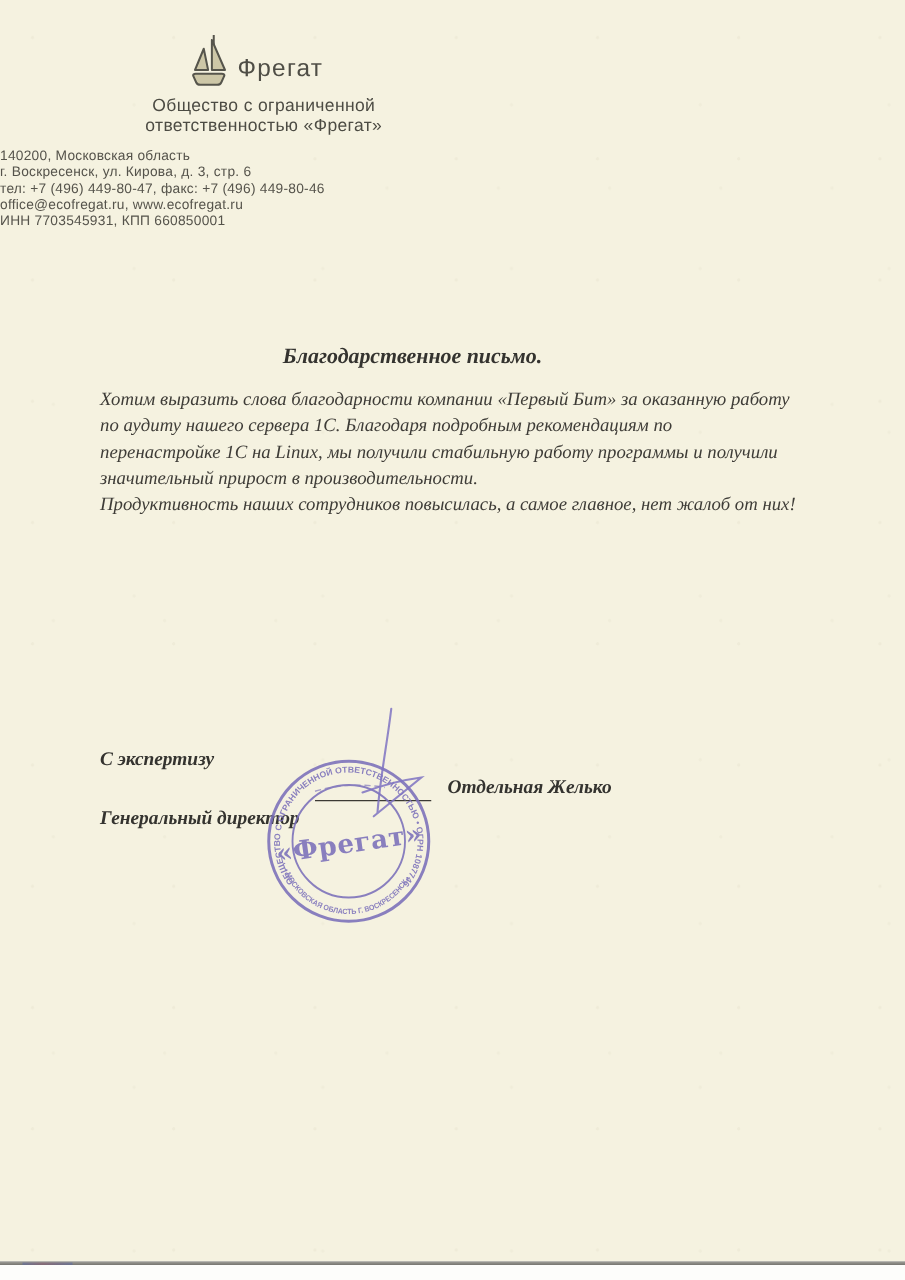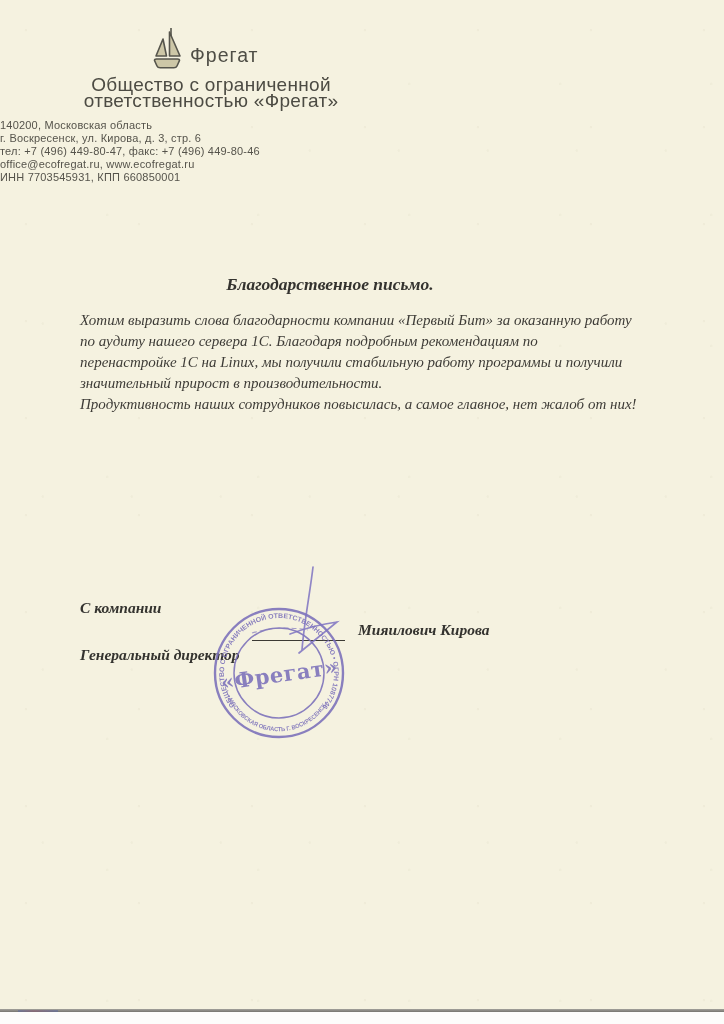--- a/index.html
+++ b/index.html
@@ -15,21 +15,21 @@
     background:linear-gradient(#a3a29c,#76756f);}
   .bottom-strip{position:absolute;left:0;top:1012px;width:724px;height:12px;background:#fdfdfb;}
   .scan-mark{position:absolute;left:18px;top:1010px;width:40px;height:5px;
     background:linear-gradient(90deg,#5c6ba2,#8a5c74 40%,#5c6ba2);opacity:.55;}
 
   
   .logo-icon{position:absolute;left:152px;top:27px;}
   .logo-text{position:absolute;left:190px;top:44px;font-size:19.5px;letter-spacing:1px;
     color:#4f4e46;font-weight:500;}
   .company-name{position:absolute;left:0;top:77px;width:422px;text-align:center;
-    font-size:19px;line-height:15.5px;color:#4c4b43;font-weight:500;letter-spacing:.3px;
+    font-size:14px;line-height:15.5px;color:#4c4b43;font-weight:500;letter-spacing:.3px;
     white-space:pre-line;}
   .address{position:absolute;left:0;top:119px;width:422px;text-align:left;
     font-size:11px;line-height:13px;color:#55534b;letter-spacing:.2px;white-space:pre-line;}
 
   
   .serif{font-family:"Liberation Serif",serif;font-style:italic;}
   .title{position:absolute;left:80px;top:274px;width:500px;text-align:center;
     font-size:17.5px;font-weight:bold;color:#34332f;}
   .para{position:absolute;left:80px;width:580px;margin:0;font-size:15px;line-height:21px;
     color:#3e3c37;white-space:pre-line;}
@@ -68,24 +68,24 @@
 ИНН 7703545931, КПП 660850001</div>
   </div>
 
   <div class="title serif">Благодарственное письмо.</div>
   <p class="para serif p1">Хотим выразить слова благодарности компании «Первый Бит» за оказанную работу
 по аудиту нашего сервера 1С. Благодаря подробным рекомендациям по
 перенастройке 1С на Linux, мы получили стабильную работу программы и получили
 значительный прирост в производительности.
 Продуктивность наших сотрудников повысилась, а самое главное, нет жалоб от них!</p>
 
-  <div class="closing serif">С компании</div>
+  <div class="closing serif">С экспертизу</div>
   <div class="role serif">Генеральный директор</div>
   <div class="sig-line"></div>
-  <div class="director-name serif">Мияилович Кирова</div>
+  <div class="director-name serif">Отдельная Желько</div>
 
   <svg class="stamp" viewBox="0 0 134 134">
     <g fill="none" stroke="#7b70ba">
       <circle cx="67" cy="67" r="64" stroke-width="2.4"></circle>
       <circle cx="67" cy="67" r="45" stroke-width="1.5"></circle>
       <path d="M40,27 Q67,19 96,24" stroke-width="1.1" stroke-dasharray="5 3" opacity=".75"></path>
     </g>
     <defs>
       <path id="arcTop" d="M23,100 A55,55 0 1 1 111,100" fill="none"></path>
       <path id="arcBot" d="M15,90 A56,56 0 0 0 119,90" fill="none"></path>

